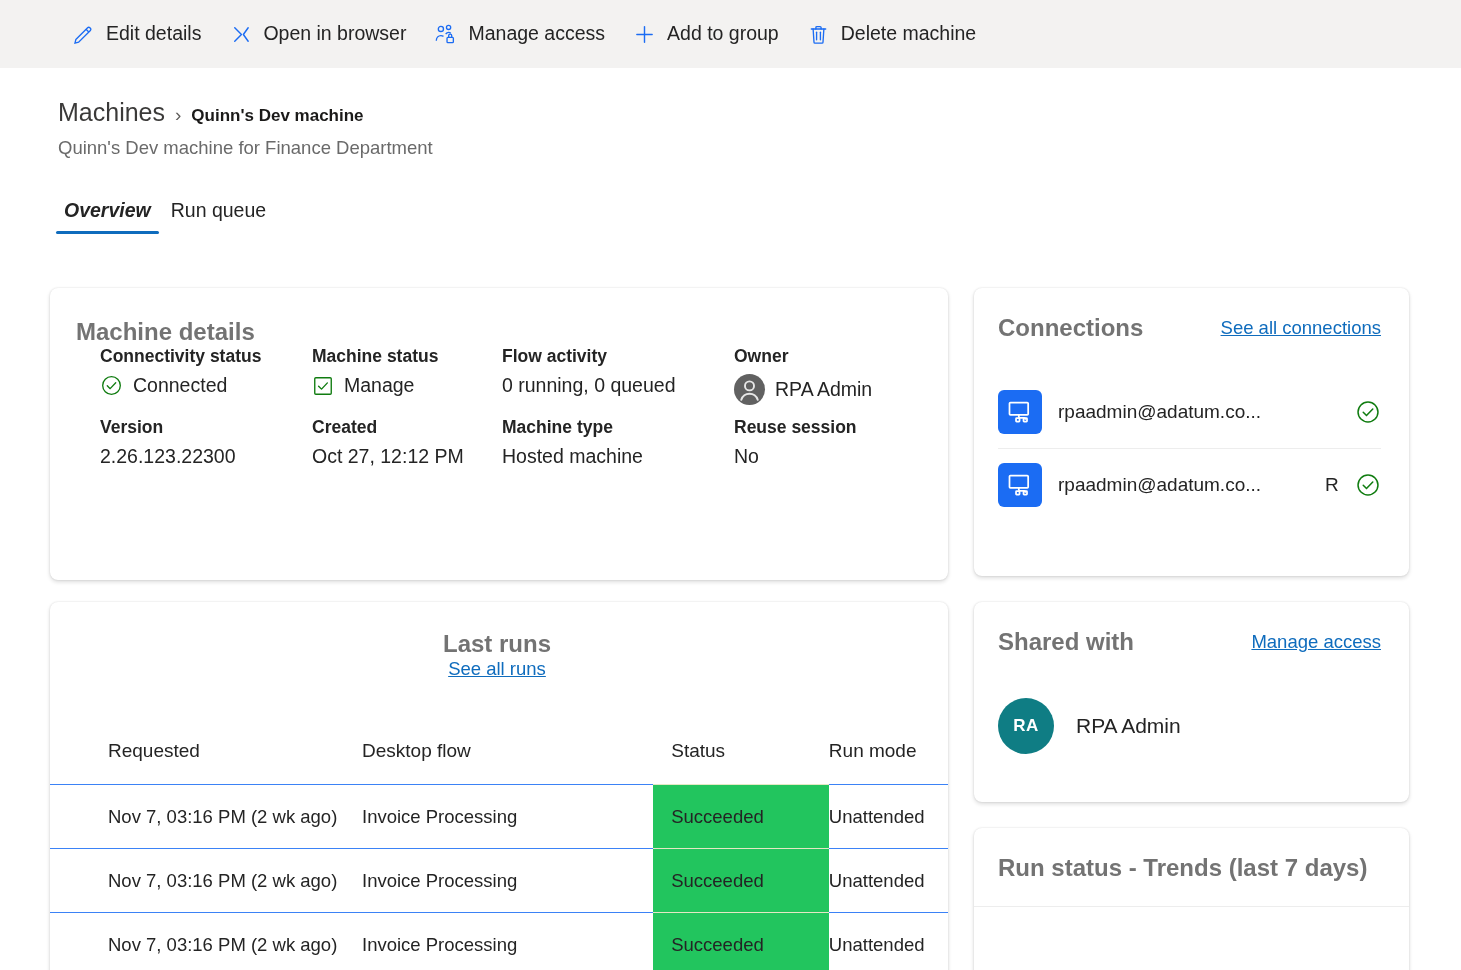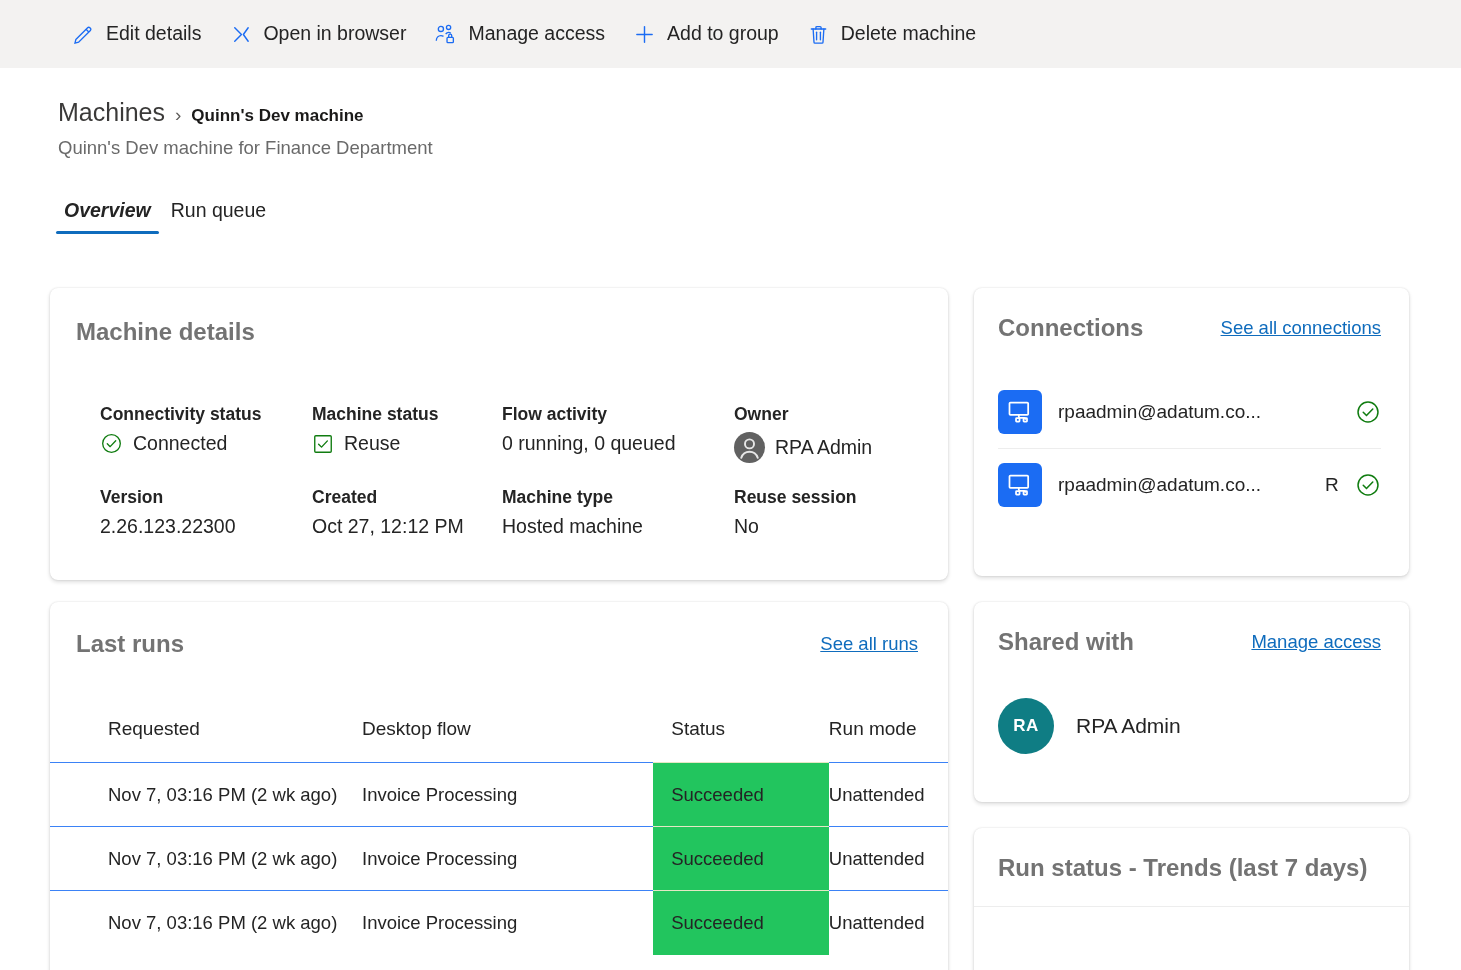--- a/index.html
+++ b/index.html
@@ -85,37 +85,36 @@
   }
   .card-head {
     display:flex; align-items:center; justify-content:space-between;
   }
 
   
   .machine-card { height: 292px; padding: 30px 28px 0 26px; }
   .details-grid {
     display:grid;
     grid-template-columns: 212px 190px 232px auto;
-    row-gap: 24px;
-    margin-top: 58px;
+    row-gap: 12px;
     padding-left: 24px;
   }
   .dt-label { font-size: 17.5px; color:#242424; font-weight:600; margin-bottom: 7px; }
   .dt-value { font-size: 19.5px; color:#242424; display:flex; align-items:center; gap:10px; }
   .ico-circle-check { width:23px; height:23px; flex:none; }
   .ico-box-check { width:22px; height:22px; flex:none; }
   .avatar-owner {
     width:31px; height:31px; border-radius:50%; background:#616161;
     flex:none; display:flex; align-items:center; justify-content:center;
   }
   .owner-name { font-size:19.5px; }
 
   
   .runs-card { margin-top: 22px; height: 400px; padding: 28px 0 0 0; position:relative; }
-  .runs-head { padding: 0 30px 0 26px; }
+  .runs-head { padding: 0 30px 0 26px; flex-direction: column; }
   .tbl { width: 1010px; margin-top: 60px; border-collapse: collapse; table-layout: fixed; }
   .tbl col.c-req  { width: 270px; }
   .tbl col.c-flow { width: 252px; }
   .tbl col.c-stat { width: 152px; }
   .tbl col.c-mode { width: 200px; }
   .tbl th {
     text-align:left; font-size:19px; font-weight:400; color:#242424;
     padding: 0 0 22px 0; white-space:nowrap;
   }
   .tbl th:first-child, .tbl td:first-child { padding-left: 58px; }
@@ -264,21 +263,21 @@
 
           <div>
             <div class="dt-label">Machine status</div>
             <div class="dt-value">
               <span class="ico-box-check">
                 <svg viewBox="0 0 24 24" width="22" height="22" fill="none" stroke="#107c10" stroke-width="1.5">
                   <rect x="3" y="3" width="18" height="18" rx="1.2"></rect>
                   <path d="M7.2 12.2 L10.4 15.4 L16.8 8.6" stroke-linecap="round" stroke-linejoin="round"></path>
                 </svg>
               </span>
-              <span>Reuse</span>
+              <span>Manage</span>
             </div>
           </div>
 
           <div>
             <div class="dt-label">Flow activity</div>
             <div class="dt-value">0 running, 0 queued</div>
           </div>
 
           <div>
             <div class="dt-label">Owner</div>

